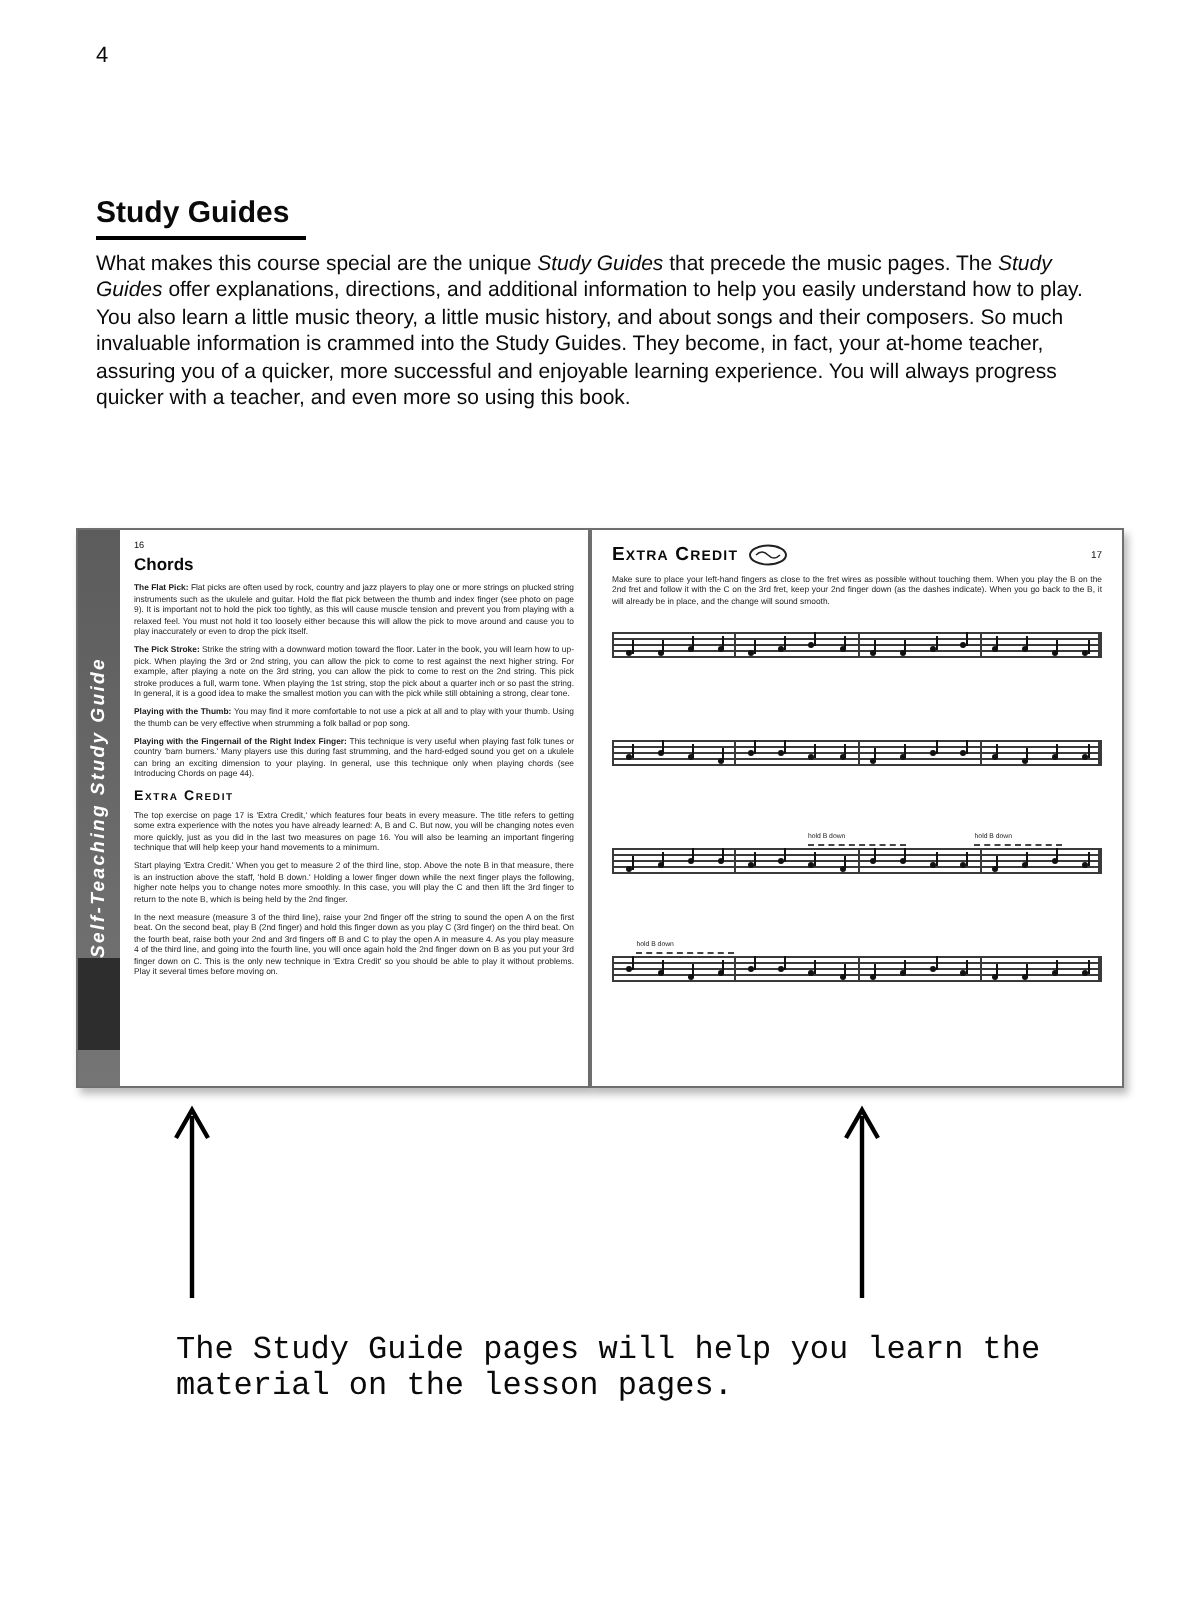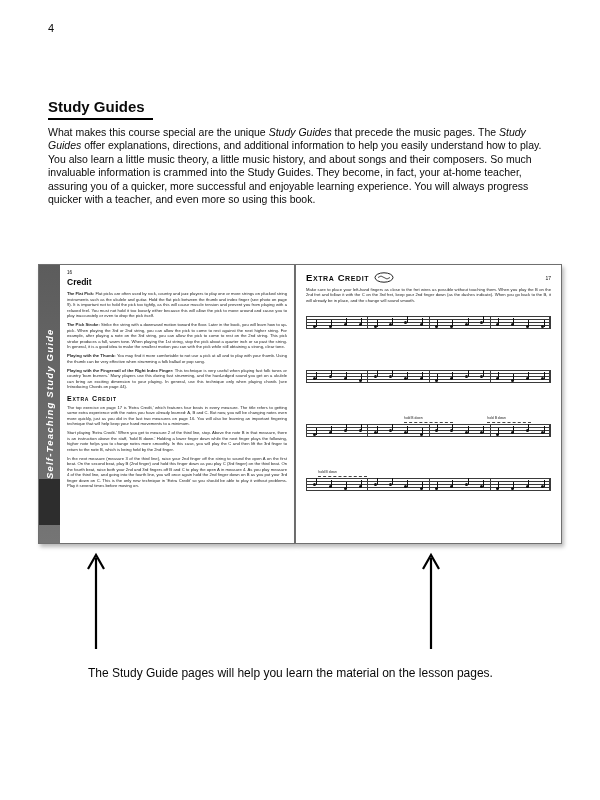--- a/index.html
+++ b/index.html
@@ -46,21 +46,21 @@
   .barline{position:absolute;top:0;height:13px;width:1px;background:#3a3a3a;}
   .barline.final{width:2px;}
   .note{position:absolute;width:3px;height:3px;background:#111;border-radius:50%;}
   .note::after{content:"";position:absolute;left:2.4px;bottom:1px;width:1px;height:7.5px;background:#111;}
   .annot{position:absolute;top:-8px;height:6px;font-size:3.4px;line-height:4px;color:#222;
          border-bottom:1px dashed #444;white-space:nowrap;overflow:hidden;}
 
   .arrow{position:absolute;}
   .arrow.a1{left:84px;top:551px;}
   .arrow.a2{left:419px;top:551px;}
-  .caption{position:absolute;left:88px;top:666px;margin:0;font-size:12px;}
+  .caption{position:absolute;left:88px;top:666px;margin:0;font-size:16px;font-family:Liberation Mono, monospace;}
 </style>
 </head>
 <body>
 
 <div class="sheet">
 
   <div class="folio">4</div>
 
   <h2 class="section">Study Guides</h2>
 
@@ -68,21 +68,21 @@
 
   <div class="figure">
 
     <div class="page left">
       <div class="sidebar">
         <div class="sidebar-block"></div>
         <div class="vtext">Self-Teaching Study Guide</div>
       </div>
       <div class="lp-content">
         <div class="micro-pagenum">16</div>
-        <div class="lp-heading">Credit</div>
+        <div class="lp-heading">Chords</div>
         <div id="left-paras">
             <p class="micro"><b>The Flat Pick: </b>Flat picks are often used by rock, country and jazz players to play one or more strings on plucked string instruments such as the ukulele and guitar. Hold the flat pick between the thumb and index finger (see photo on page 9). It is important not to hold the pick too tightly, as this will cause muscle tension and prevent you from playing with a relaxed feel. You must not hold it too loosely either because this will allow the pick to move around and cause you to play inaccurately or even to drop the pick itself.</p>
             <p class="micro"><b>The Pick Stroke: </b>Strike the string with a downward motion toward the floor. Later in the book, you will learn how to up-pick. When playing the 3rd or 2nd string, you can allow the pick to come to rest against the next higher string. For example, after playing a note on the 3rd string, you can allow the pick to come to rest on the 2nd string. This pick stroke produces a full, warm tone. When playing the 1st string, stop the pick about a quarter inch or so past the string. In general, it is a good idea to make the smallest motion you can with the pick while still obtaining a strong, clear tone.</p>
             <p class="micro"><b>Playing with the Thumb: </b>You may find it more comfortable to not use a pick at all and to play with your thumb. Using the thumb can be very effective when strumming a folk ballad or pop song.</p>
             <p class="micro"><b>Playing with the Fingernail of the Right Index Finger: </b>This technique is very useful when playing fast folk tunes or country 'barn burners.' Many players use this during fast strumming, and the hard-edged sound you get on a ukulele can bring an exciting dimension to your playing. In general, use this technique only when playing chords (see Introducing Chords on page 44).</p>
           </div>
         <div class="ec-heading">Extra Credit</div>
         <div id="left-ec-paras">
             <p class="micro">The top exercise on page 17 is 'Extra Credit,' which features four beats in every measure. The title refers to getting some extra experience with the notes you have already learned: A, B and C. But now, you will be changing notes even more quickly, just as you did in the last two measures on page 16. You will also be learning an important fingering technique that will help keep your hand movements to a minimum.</p>
             <p class="micro">Start playing 'Extra Credit.' When you get to measure 2 of the third line, stop. Above the note B in that measure, there is an instruction above the staff, 'hold B down.' Holding a lower finger down while the next finger plays the following, higher note helps you to change notes more smoothly. In this case, you will play the C and then lift the 3rd finger to return to the note B, which is being held by the 2nd finger.</p>

